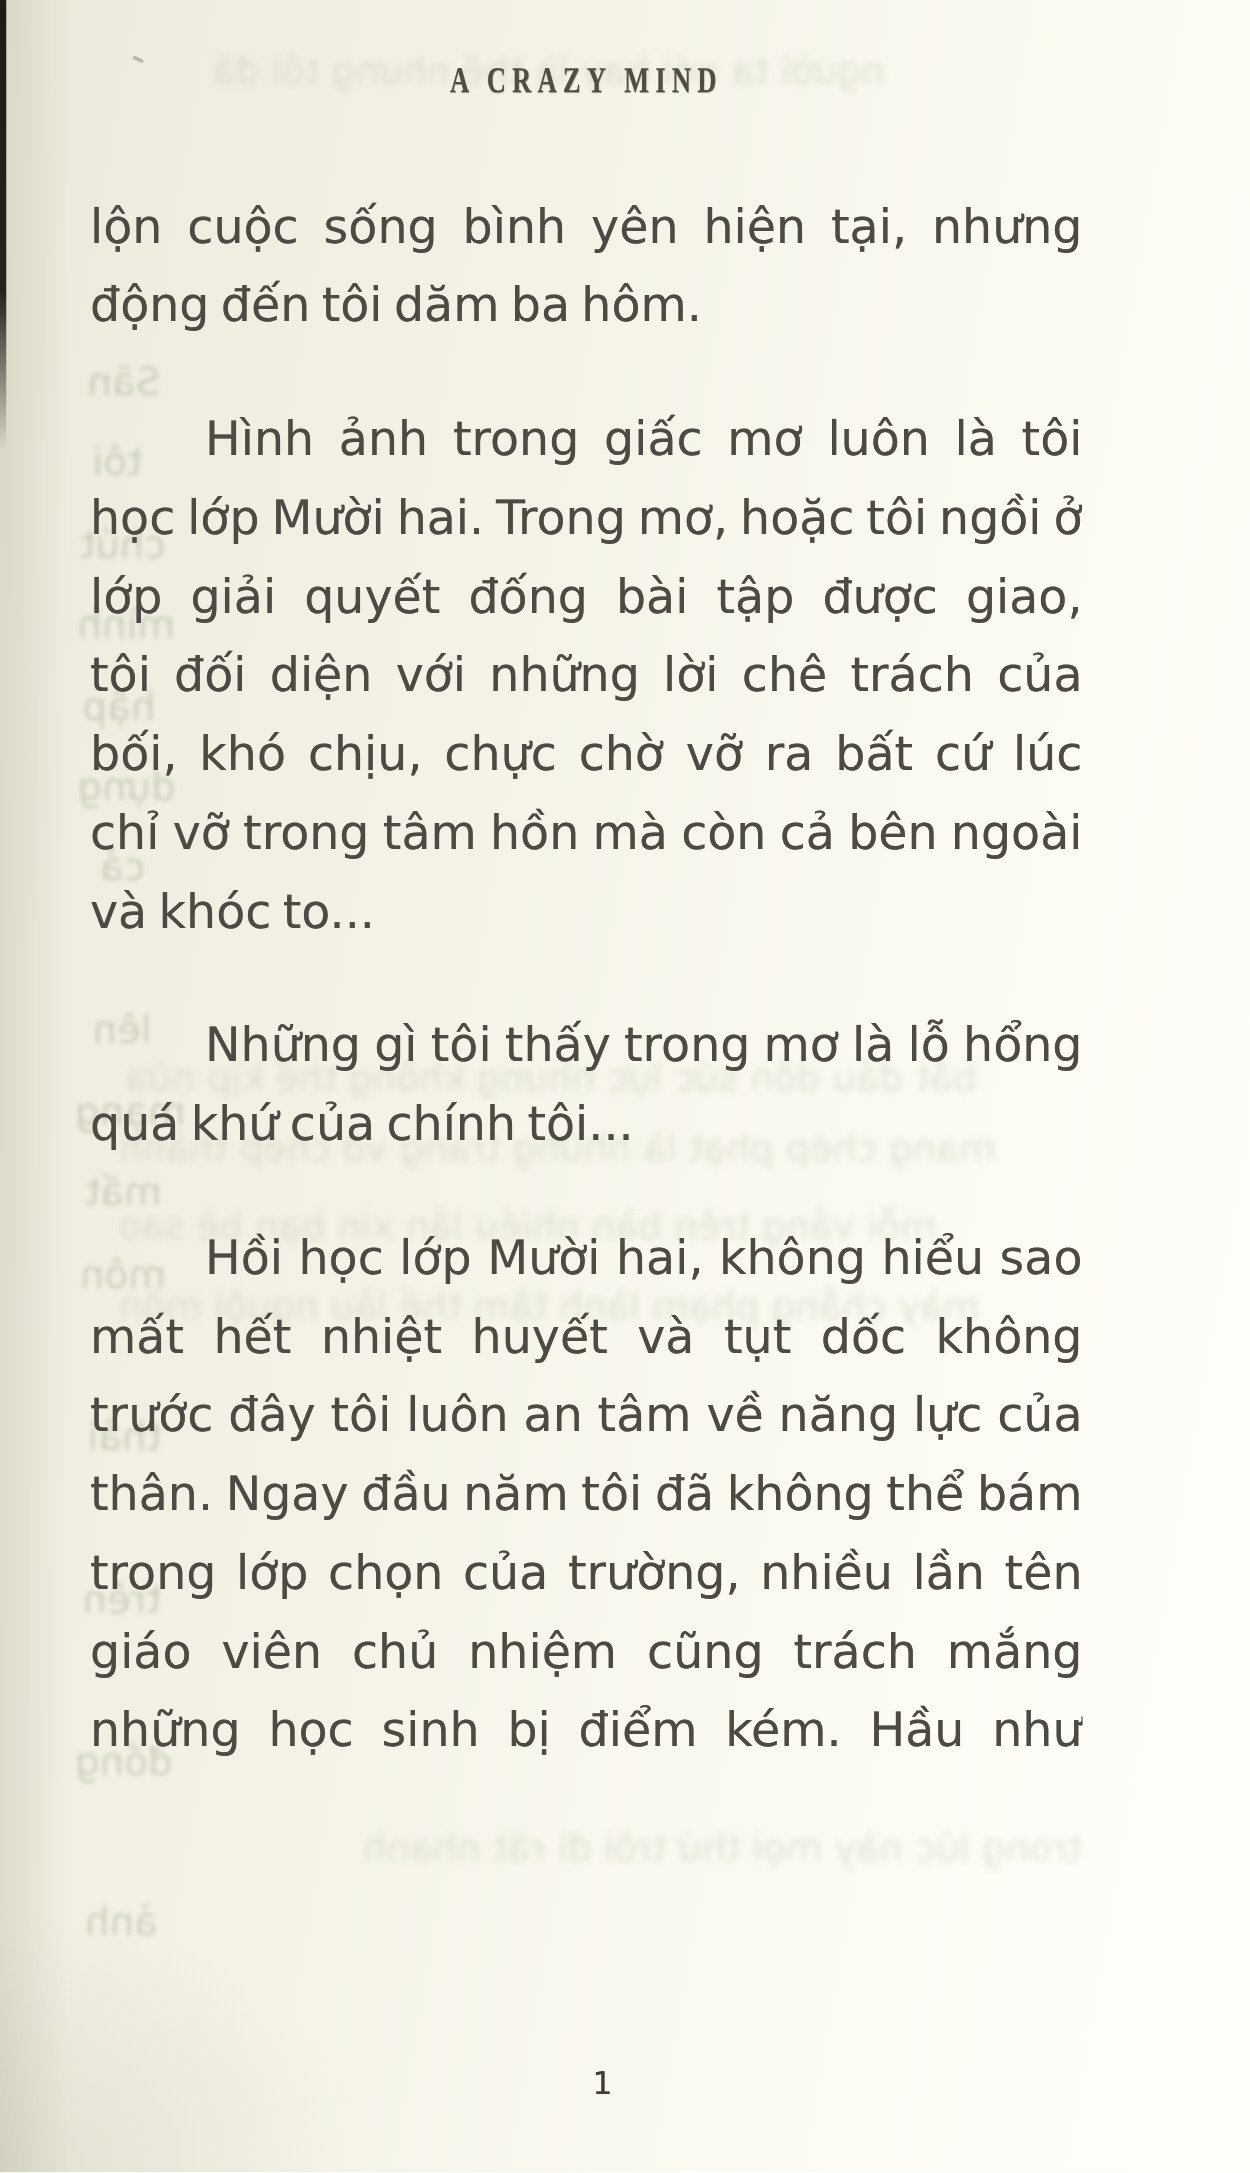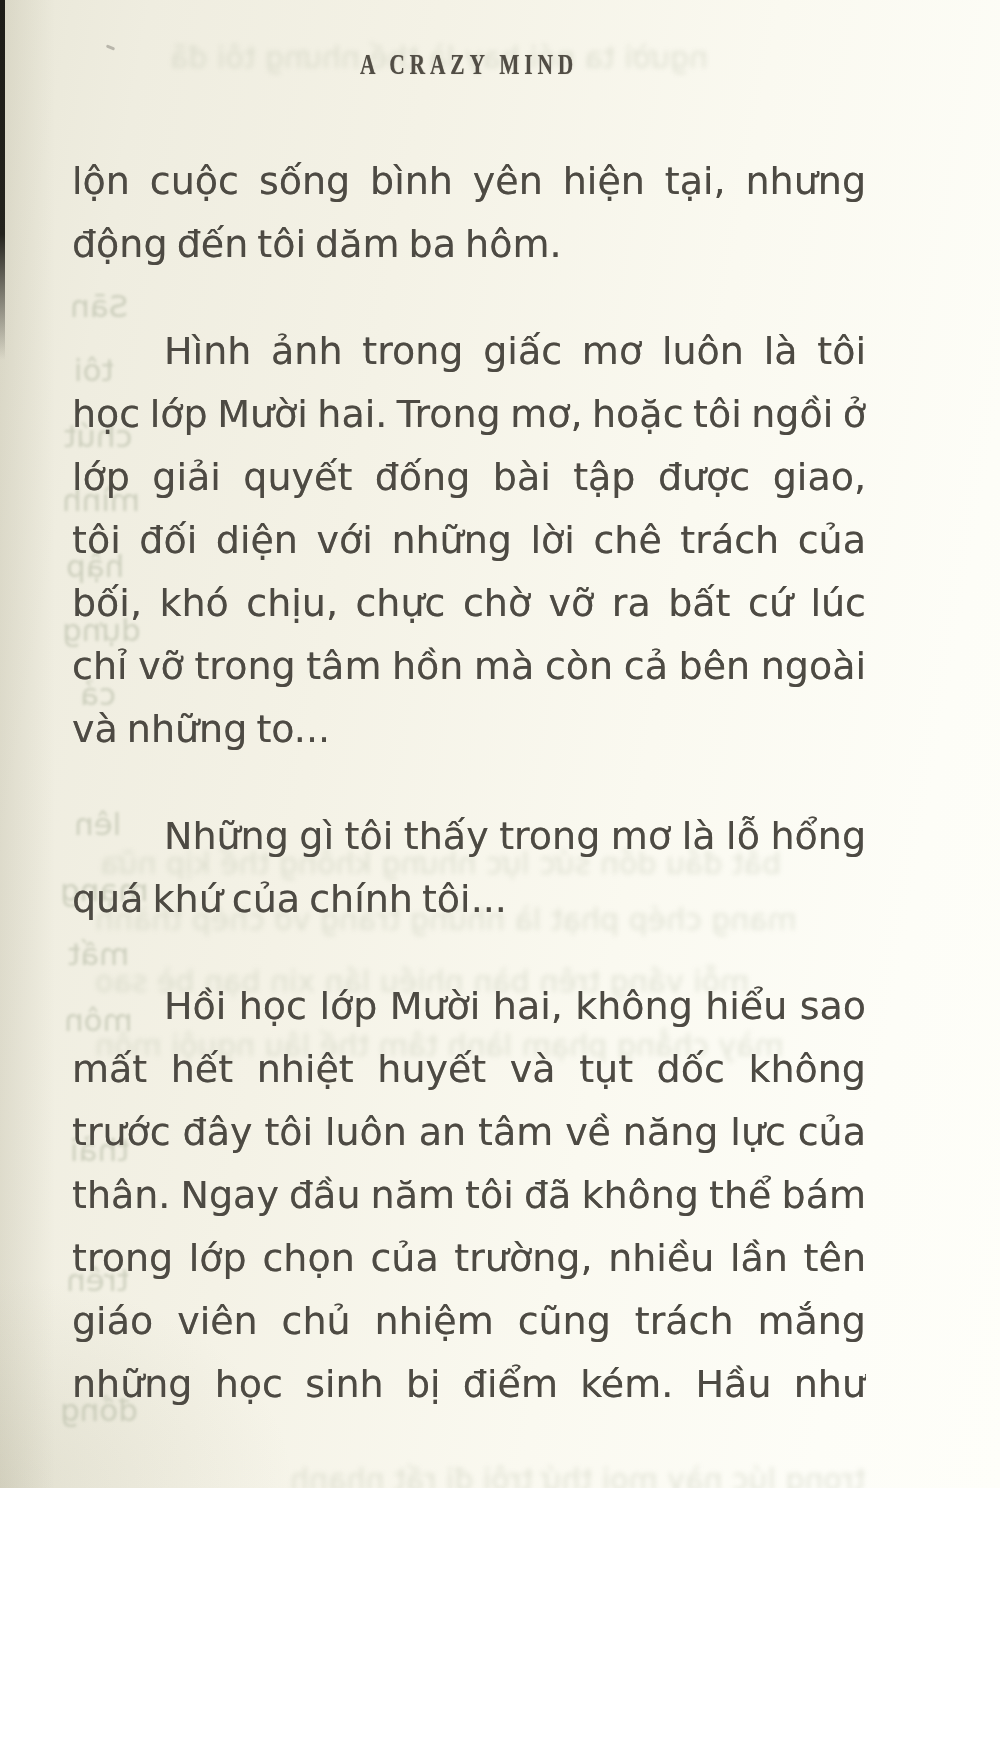--- a/index.html
+++ b/index.html
@@ -1,18 +1,18 @@
 <!DOCTYPE html>
 <html><head>
 <meta charset="utf-8">
 <style>
   html,body{margin:0;padding:0;}
   body{width:1000px;height:1738px;overflow:hidden;background:#fff;}
   .scan{
-    position:relative;width:1000px;height:1488px;overflow:hidden;
+    position:relative;width:1000px;height:1738px;overflow:hidden;
     background:linear-gradient(100deg,#e9e7d8 0%,#efede0 12%,#f4f2e6 35%,#faf9f0 62%,#fdfdf7 85%,#fefef9 100%);
     font-family:"DejaVu Sans",sans-serif;
   }
   
   .scan::before{
     content:"";position:absolute;inset:0;pointer-events:none;
     background:
       linear-gradient(90deg,rgba(150,145,118,0.20),rgba(150,145,118,0) 55px),
       radial-gradient(420px 300px at 0% 100%,rgba(168,166,138,0.22),rgba(168,166,138,0) 70%);
   }
@@ -86,21 +86,21 @@
 
   <div class="text-column">
     <div class="ln">lộn cuộc sống bình yên hiện tại, nhưng vừa đủ tác</div>
     <div class="ln end">động đến tôi dăm ba hôm.</div>
     <div class="ln ind gap">Hình ảnh trong giấc mơ luôn là tôi năm</div>
     <div class="ln">học lớp Mười hai. Trong mơ, hoặc tôi ngồi ở góc</div>
     <div class="ln">lớp giải quyết đống bài tập được giao, hoặc</div>
     <div class="ln">tôi đối diện với những lời chê trách của giáo</div>
     <div class="ln">bối, khó chịu, chực chờ vỡ ra bất cứ lúc nào. Không</div>
     <div class="ln">chỉ vỡ trong tâm hồn mà còn cả bên ngoài</div>
-    <div class="ln end">và những to...</div>
+    <div class="ln end">và khóc to...</div>
     <div class="ln ind gap">Những gì tôi thấy trong mơ là lỗ hổng trong</div>
     <div class="ln end">quá khứ của chính tôi...</div>
     <div class="ln ind gap">Hồi học lớp Mười hai, không hiểu sao tôi</div>
     <div class="ln">mất hết nhiệt huyết và tụt dốc không phanh, dù</div>
     <div class="ln">trước đây tôi luôn an tâm về năng lực của bản</div>
     <div class="ln">thân. Ngay đầu năm tôi đã không thể bám trụ nổi</div>
     <div class="ln">trong lớp chọn của trường, nhiều lần tên tôi xuất</div>
     <div class="ln">giáo viên chủ nhiệm cũng trách mắng thậm tệ về</div>
     <div class="ln">những học sinh bị điểm kém. Hầu như tuần nào</div>
   </div>

